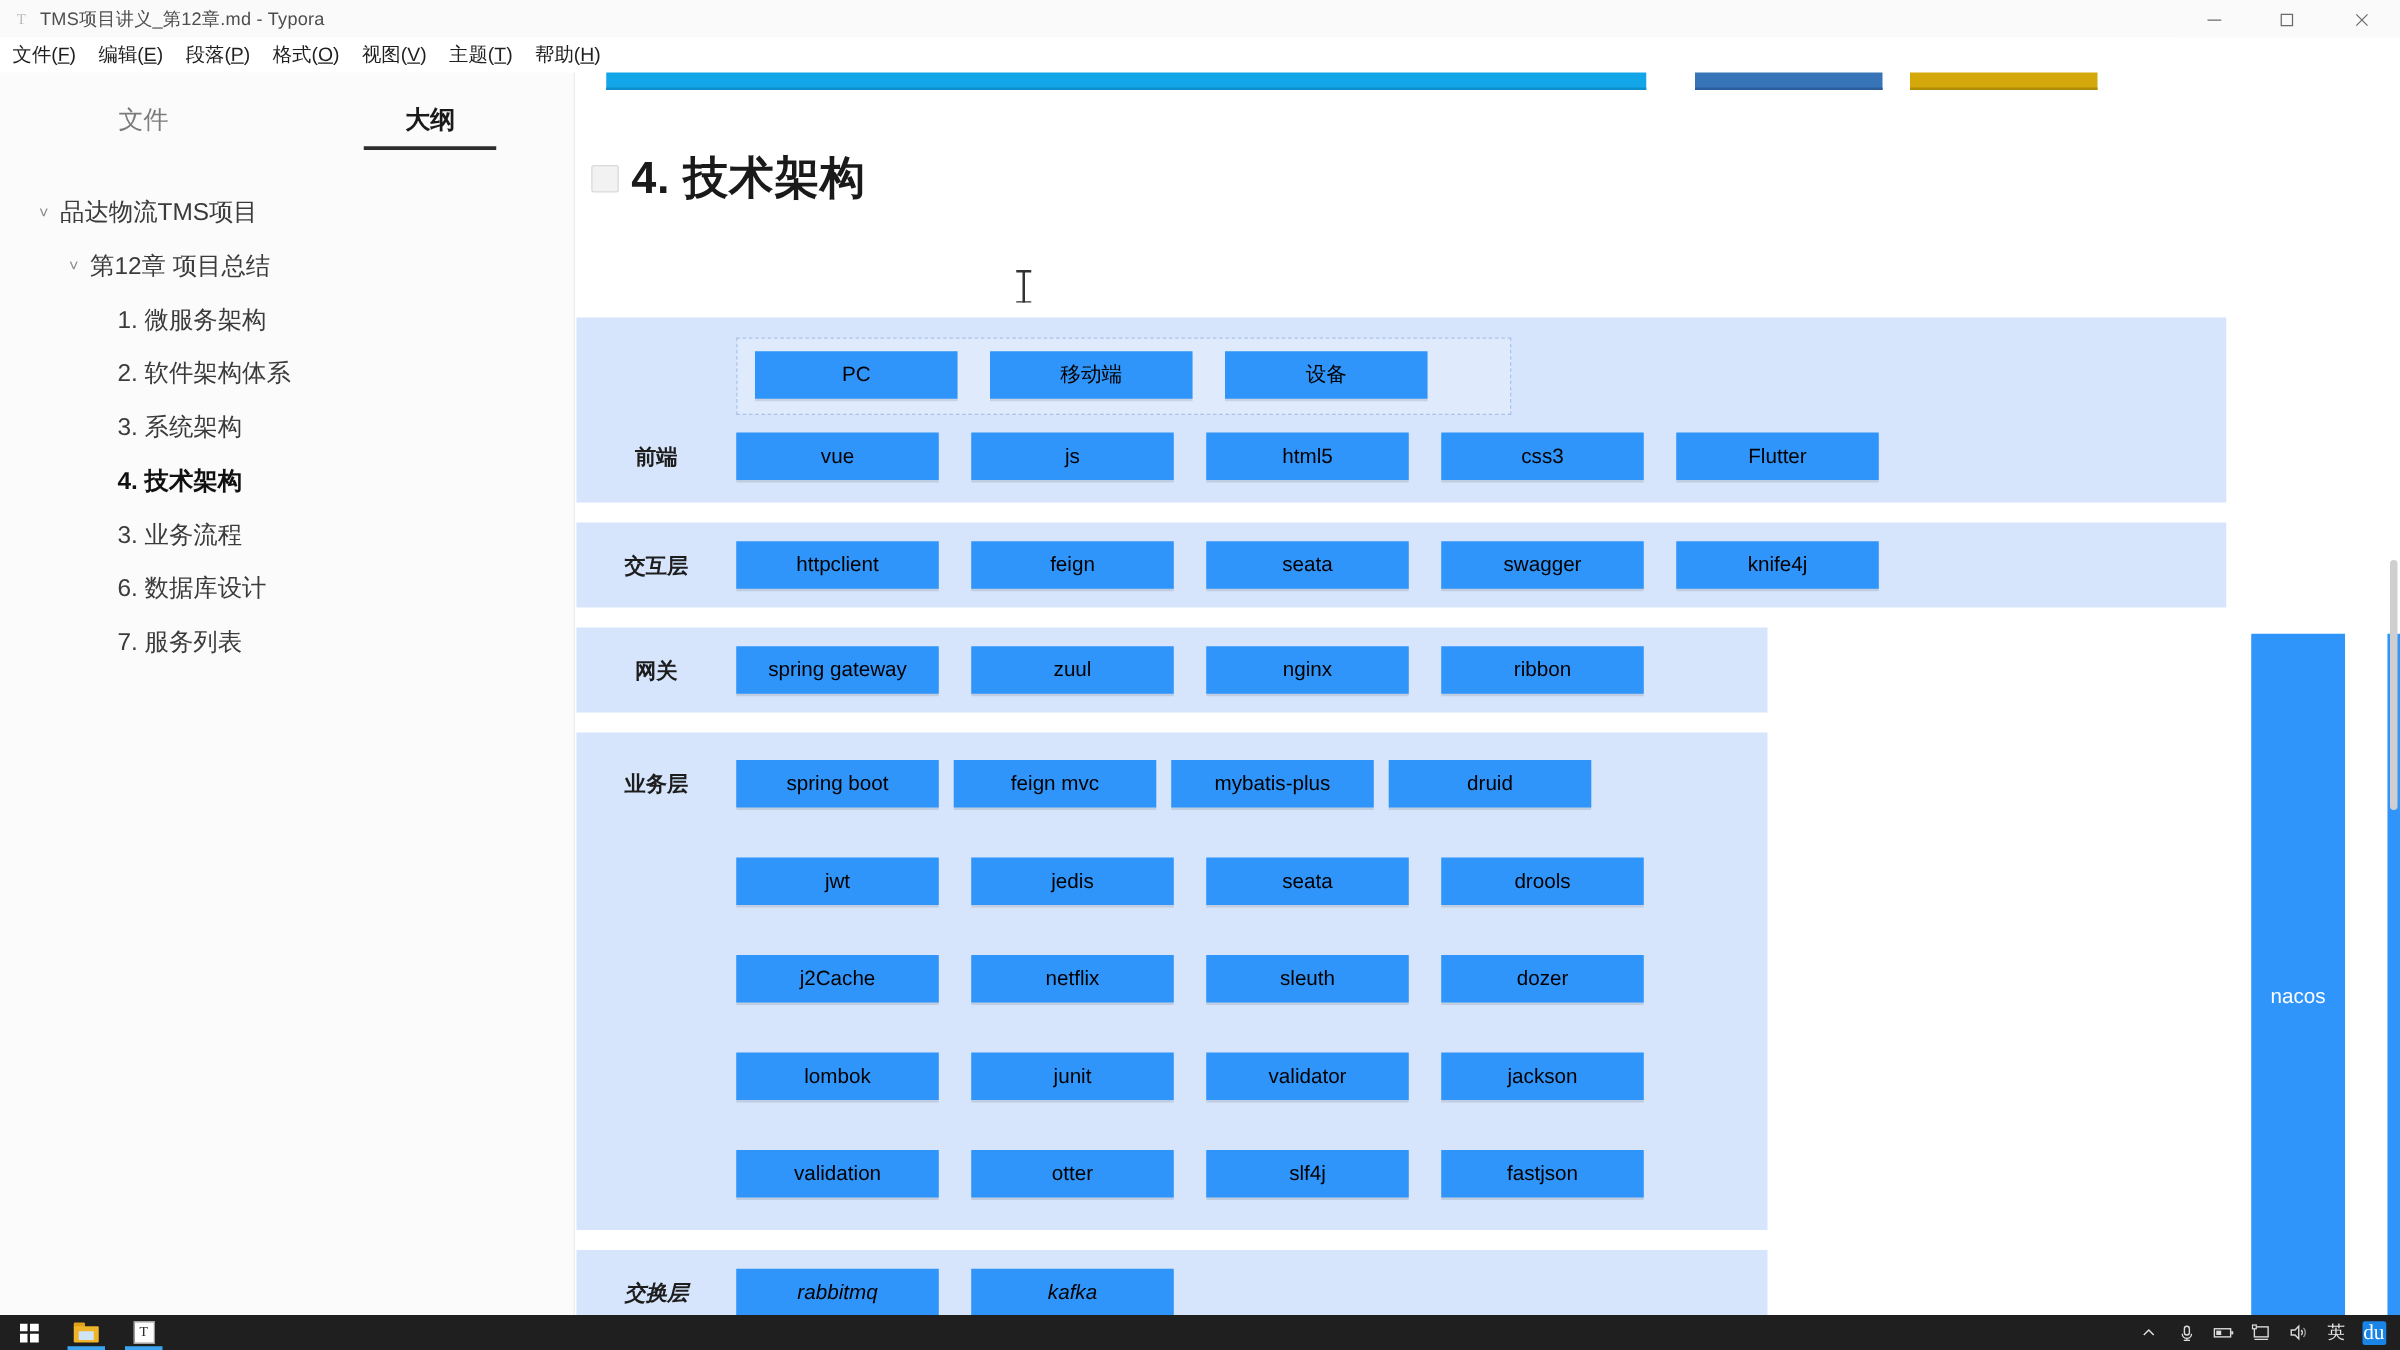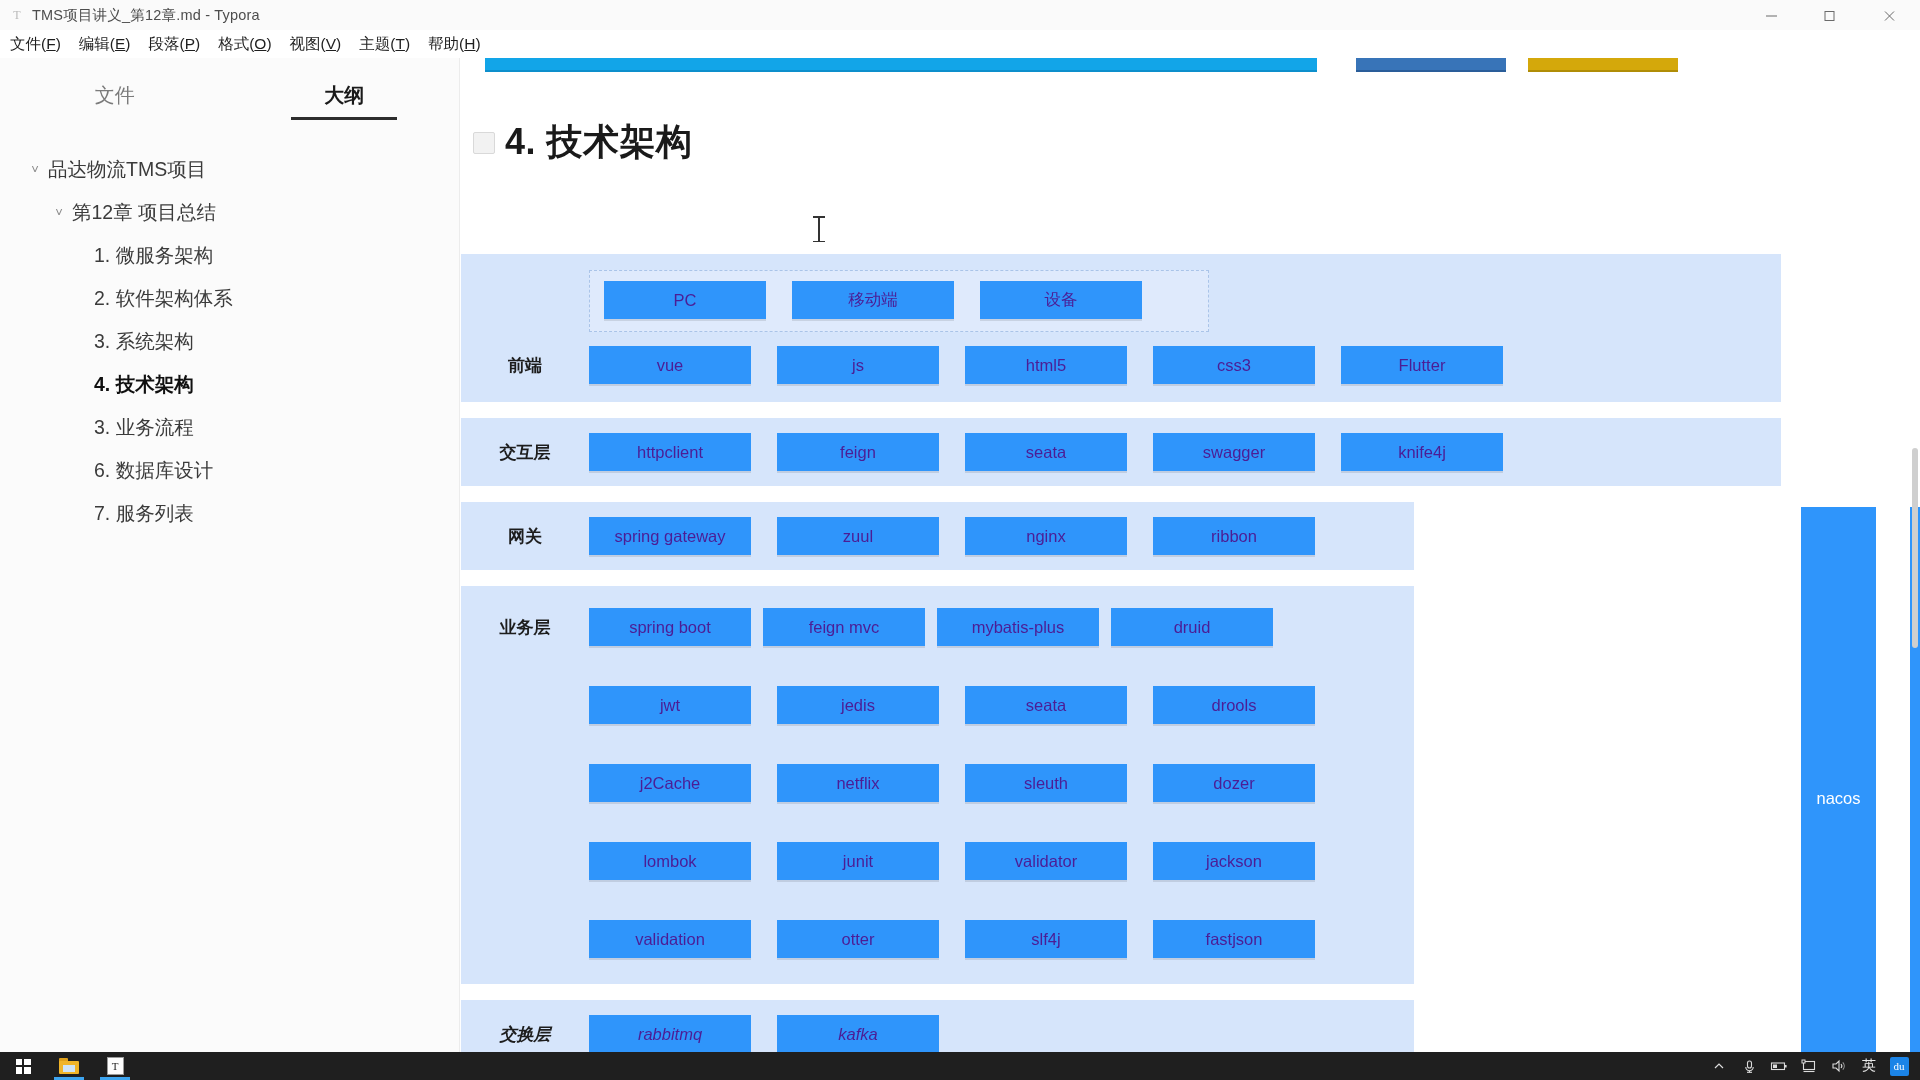--- a/index.html
+++ b/index.html
@@ -125,21 +125,21 @@
   }
   .band-label {
     width: 128px; flex: 0 0 128px; text-align: center;
     font-size: 17px; font-weight: 700; color: #1d1d1d;
   }
   .band-grid { flex: 1; display: flex; flex-direction: column; }
   .row { display: flex; gap: 26px; }
   .cell {
     height: 38px; flex: 0 0 auto; width: 162px;
     background: #2f95fb;
-    color: #4c1d95; font-size: 16.5px;
+    color: #000000; font-size: 16.5px;
     display:flex; align-items:center; justify-content:center;
     box-shadow: 0 2px 0 rgba(0,0,0,.10);
     white-space: nowrap;
   }
   .cell.empty { background: transparent; box-shadow:none; }
 
   
   .band-client { padding: 16px 0 18px 0; flex-direction: column; align-items: stretch; }
   .client-group {
     margin-left: 128px; margin-right: 0; width: 620px;
@@ -197,21 +197,21 @@
     font-family: "Liberation Serif", serif;
   }
   .tk-right {
     margin-left: auto; display:flex; align-items:center; height: 28px; padding-right: 6px;
   }
   .tk-ricon {
     height: 28px; min-width: 30px; display:flex; align-items:center; justify-content:center;
     color: #e8e8e8; font-size: 13px; padding: 0 5px;
   }
   .ime-badge {
-    width: 19px; height: 19px; background: #1b84e7; color: #fff; font-size: 11px;
+    width: 19px; height: 19px; background: #1b84e7; color: #fff; font-size: 17px;
     display:flex; align-items:center; justify-content:center; border-radius: 2px;
     font-family: "Liberation Serif", serif;
   }
 </style>
 </head>
 <body>
 
 <div id="app">
 
   <div class="titlebar">

